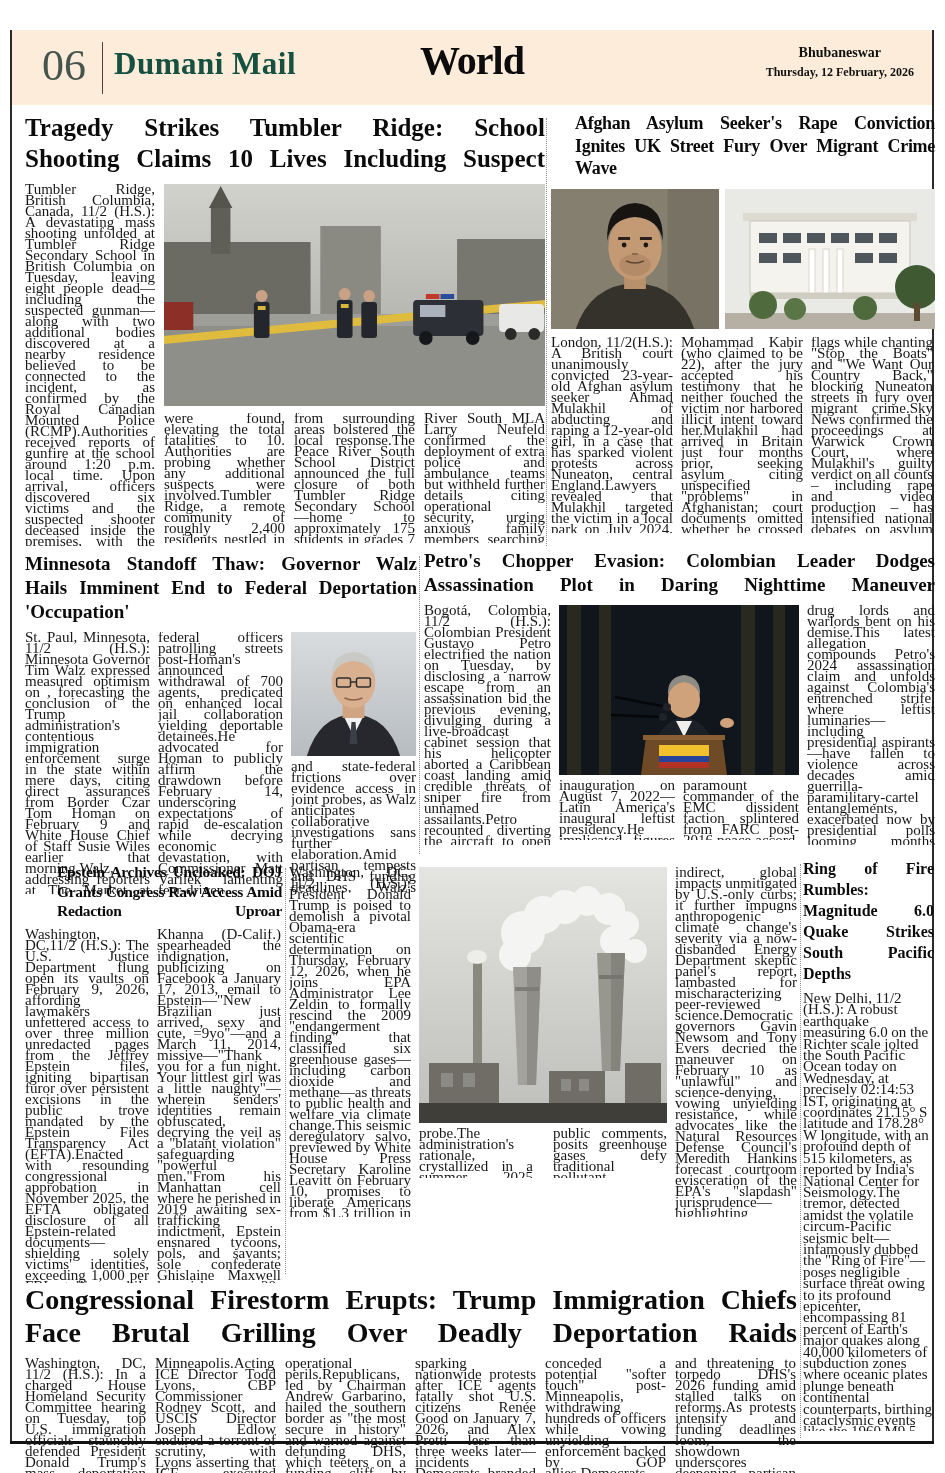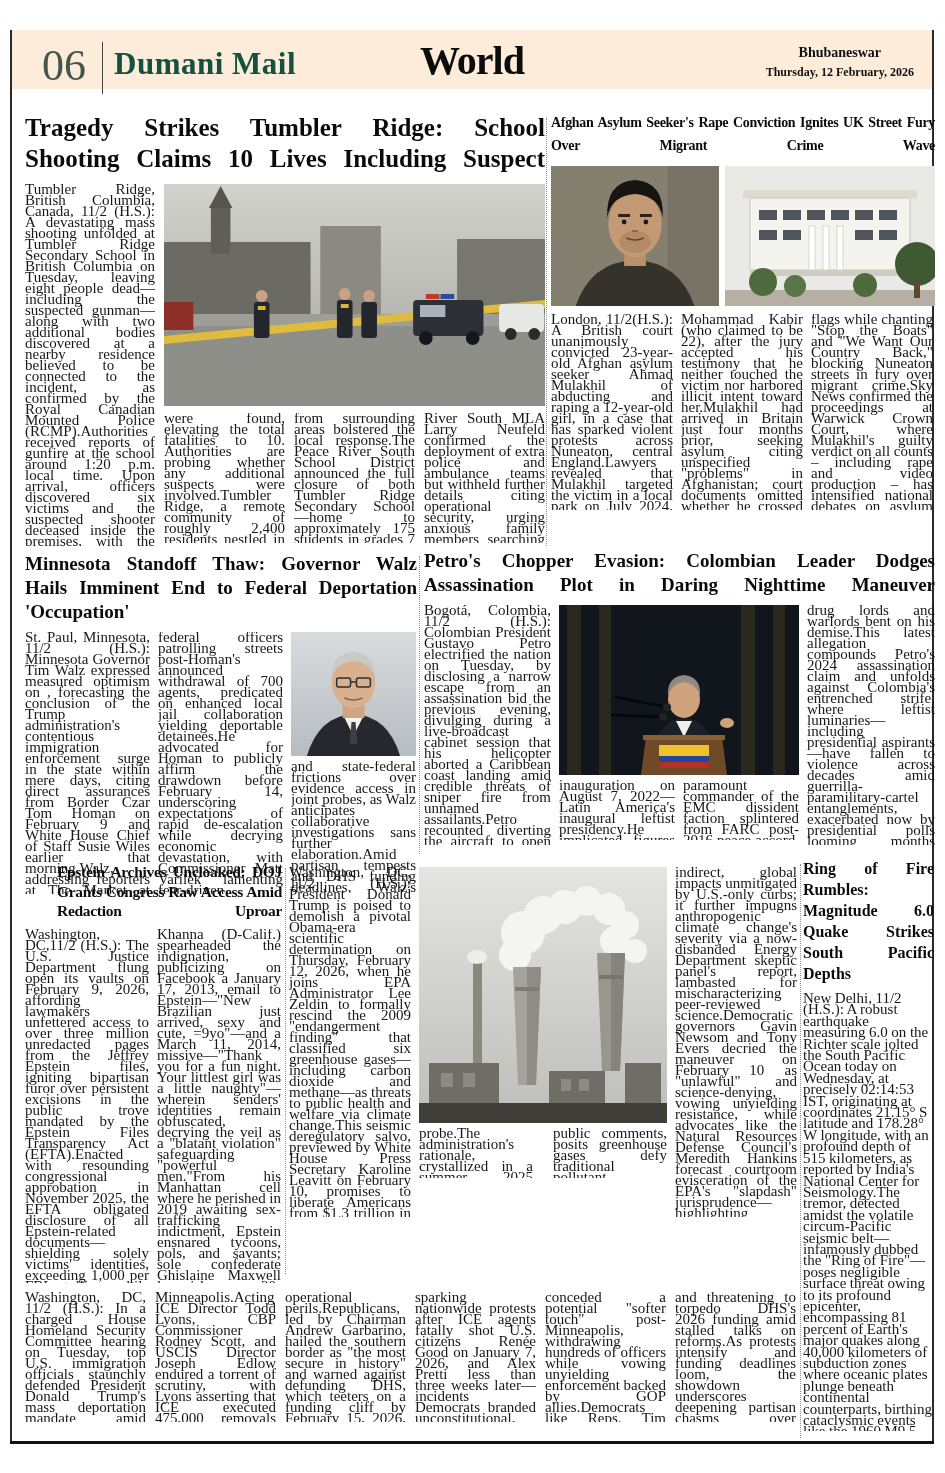--- a/index.html
+++ b/index.html
@@ -7,21 +7,21 @@
   body { width:945px; height:1473px; font-family:"Liberation Serif","DejaVu Serif",serif; color:#151515; }
   .page { position:relative; width:945px; height:1473px; background:#ffffff; overflow:hidden; }
 
   
   .frame-v { position:absolute; width:2px; background:#2a2a2a; top:30px; height:1414px; }
   .frame-left { left:10px; }
   .frame-right { left:932px; }
   .bottom-rule { position:absolute; left:10px; top:1441px; width:924px; height:3px; background:#111; }
 
   
-  .masthead { position:absolute; left:12px; top:30px; width:920px; height:59px; background:#fcecd9; }
+  .masthead { position:absolute; left:12px; top:30px; width:920px; height:75px; background:#fcecd9; }
   .pageno { position:absolute; left:30px; top:12px; font-size:44px; line-height:48px; color:#46544e; font-weight:400; }
   .mast-div { position:absolute; left:90px; top:12px; width:1px; height:52px; background:#444; }
   .paper { position:absolute; left:102px; top:16px; font-size:31px; font-weight:700; color:#155040; letter-spacing:.5px; }
   .section { position:absolute; left:0; right:0; top:7px; text-align:center; font-size:40px; font-weight:700; color:#0c0c0c; letter-spacing:-1px; }
   .dateline { position:absolute; right:18px; top:15px; text-align:center; color:#111; }
   .dateline .city { font-size:14px; font-weight:700; }
   .dateline .date { font-size:12px; font-weight:700; margin-top:4px; }
 
   
   .hl { font-family:"Liberation Serif",serif; color:#0b0b0b; text-align:justify; text-align-last:justify; }
@@ -35,21 +35,21 @@
   #a1 { left:25px; top:112px; width:520px; }
   #a1 .hl { font-size:25px; line-height:31px; }
   #a1 .body { display:flex; gap:9px; margin-top:10px; }
   #a1 .c1 { width:130px; height:362px; }
   #a1 .rwrap { width:381px; }
   #a1 .photo { width:381px; height:222px; }
   #a1 .sub { display:flex; gap:9px; margin-top:7px; }
   #a1 .sub .bc { width:121px; height:130px; }
 
   #a2 { left:551px; top:112px; width:384px; }
-  #a2 .hl { font-size:14px; line-height:22.5px; font-weight:700; letter-spacing:-0.3px; }
+  #a2 .hl { font-size:18px; line-height:22.5px; font-weight:700; letter-spacing:-0.3px;margin-left:24px; }
   #a2 .photos { display:flex; gap:6px; margin-top:9px; }
   #a2 .p1 { width:168px; height:140px; }
   #a2 .p2 { width:210px; height:140px; }
   #a2 .body { display:flex; gap:8px; margin-top:8px; }
   #a2 .bc { width:122px; height:196px; }
 
   #a3 { left:25px; top:552px; width:392px; }
   #a3 .hl { font-size:19px; line-height:24px; }
   #a3 .body { display:flex; gap:8px; margin-top:8px; }
   #a3 .bc { width:125px; height:262px; }
@@ -372,20 +372,21 @@
       <div class="bc c3">indirect, global impacts unmitigated by U.S.-only curbs; it further impugns anthropogenic climate change's severity via a now-disbanded Energy Department skeptic panel's report, lambasted for mischaracterizing peer-reviewed science.Democratic governors Gavin Newsom and Tony Evers decried the maneuver on February 10 as "unlawful" and science-denying, vowing unyielding resistance, while advocates like the Natural Resources Defense Council's Meredith Hankins forecast courtroom evisceration of the EPA's "slapdash" jurisprudence—highlighting omitted benefits from fuel savings, health safeguards, and climate mitigation against touted regulatory relief.As auto prices soar post-pandemic, Trump's fossil fuel fealty—eschewing China's EV ascendancy—ushers an epochal pivot, igniting legal tempests nationwide.</div>
     </div>
   </article>
 
   <article class="art" id="a7">
     <h1 class="hl hl-left">Ring of Fire Rumbles: Magnitude 6.0 Quake Strikes South Pacific Depths</h1>
     <div class="bc">New Delhi, 11/2 (H.S.): A robust earthquake measuring 6.0 on the Richter scale jolted the South Pacific Ocean today on Wednesday, at precisely 02:14:53 IST, originating at coordinates 21.15° S latitude and 178.28° W longitude, with an profound depth of 515 kilometers, as reported by India's National Center for Seismology.The tremor, detected amidst the volatile circum-Pacific seismic belt—infamously dubbed the "Ring of Fire"—poses negligible surface threat owing to its profound epicenter, encompassing 81 percent of Earth's major quakes along 40,000 kilometers of subduction zones where oceanic plates plunge beneath continental counterparts, birthing cataclysmic events like the 1960 M9.5 Valdivia and 1964 M9.2 Alaska ruptures.Spanning the Pacific rim from South America through Asia to New Zealand—forged over 115 million years via evolving subduction—this zone accounts for 90 percent of global quakes, with 500,000 annually detectable, 100,000 felt, and 100 destructive; the NCS urged vigilance via its BhooKamp app amid this routine geophysical convulsion.</div>
   </article>
 
   <article class="art" id="a8">
+    <h1 class="hl">Congressional Firestorm Erupts: Trump Immigration Chiefs Face Brutal Grilling Over Deadly Deportation Raids</h1>
     <div class="body">
       <div class="bc">Washington, DC, 11/2 (H.S.): In a charged House Homeland Security Committee hearing on Tuesday, top U.S. immigration officials staunchly defended President Donald Trump's mass deportation mandate amid blistering Democratic rebukes over aggressive tactics that culminated in the fatal shootings of two American protesters in</div>
       <div class="bc">Minneapolis.Acting ICE Director Todd Lyons, CBP Commissioner Rodney Scott, and USCIS Director Joseph Edlow endured a torrent of scrutiny, with Lyons asserting that ICE executed 475,000 removals and 379,000 arrests in the past year—including 7,000 suspected gang members and 1,400 terrorists—fulfilling the President's directive despite</div>
       <div class="bc">operational perils.Republicans, led by Chairman Andrew Garbarino, hailed the southern border as "the most secure in history" and warned against defunding DHS, which teeters on a funding cliff by February 15, 2026, absent bipartisan accord.The acrimony stemmed from Minneapolis raids under Operation Metro Surge,</div>
       <div class="bc">sparking nationwide protests after ICE agents fatally shot U.S. citizens Renée Good on January 7, 2026, and Alex Pretti less than three weeks later—incidents Democrats branded unconstitutional, demanding body cameras, warrants, and an end to masked patrols and mobile sweeps.Trump, responding to the uproar,</div>
       <div class="bc">conceded a potential "softer touch" post-Minneapolis, withdrawing hundreds of officers while vowing unyielding enforcement backed by GOP allies.Democrats like Reps. Tim Kennedy and Eric Swalwell excoriated the administration for "disregard for the law," rejecting Lyons' refusal to apologize to victims' families</div>
       <div class="bc">and threatening to torpedo DHS's 2026 funding amid stalled talks on reforms.As protests intensify and funding deadlines loom, the showdown underscores deepening partisan chasms over Trump's deportation juggernaut, which has detained broad immigrant swaths—including non-criminals—across U.S. cities.</div>
     </div>
   </article>
 

